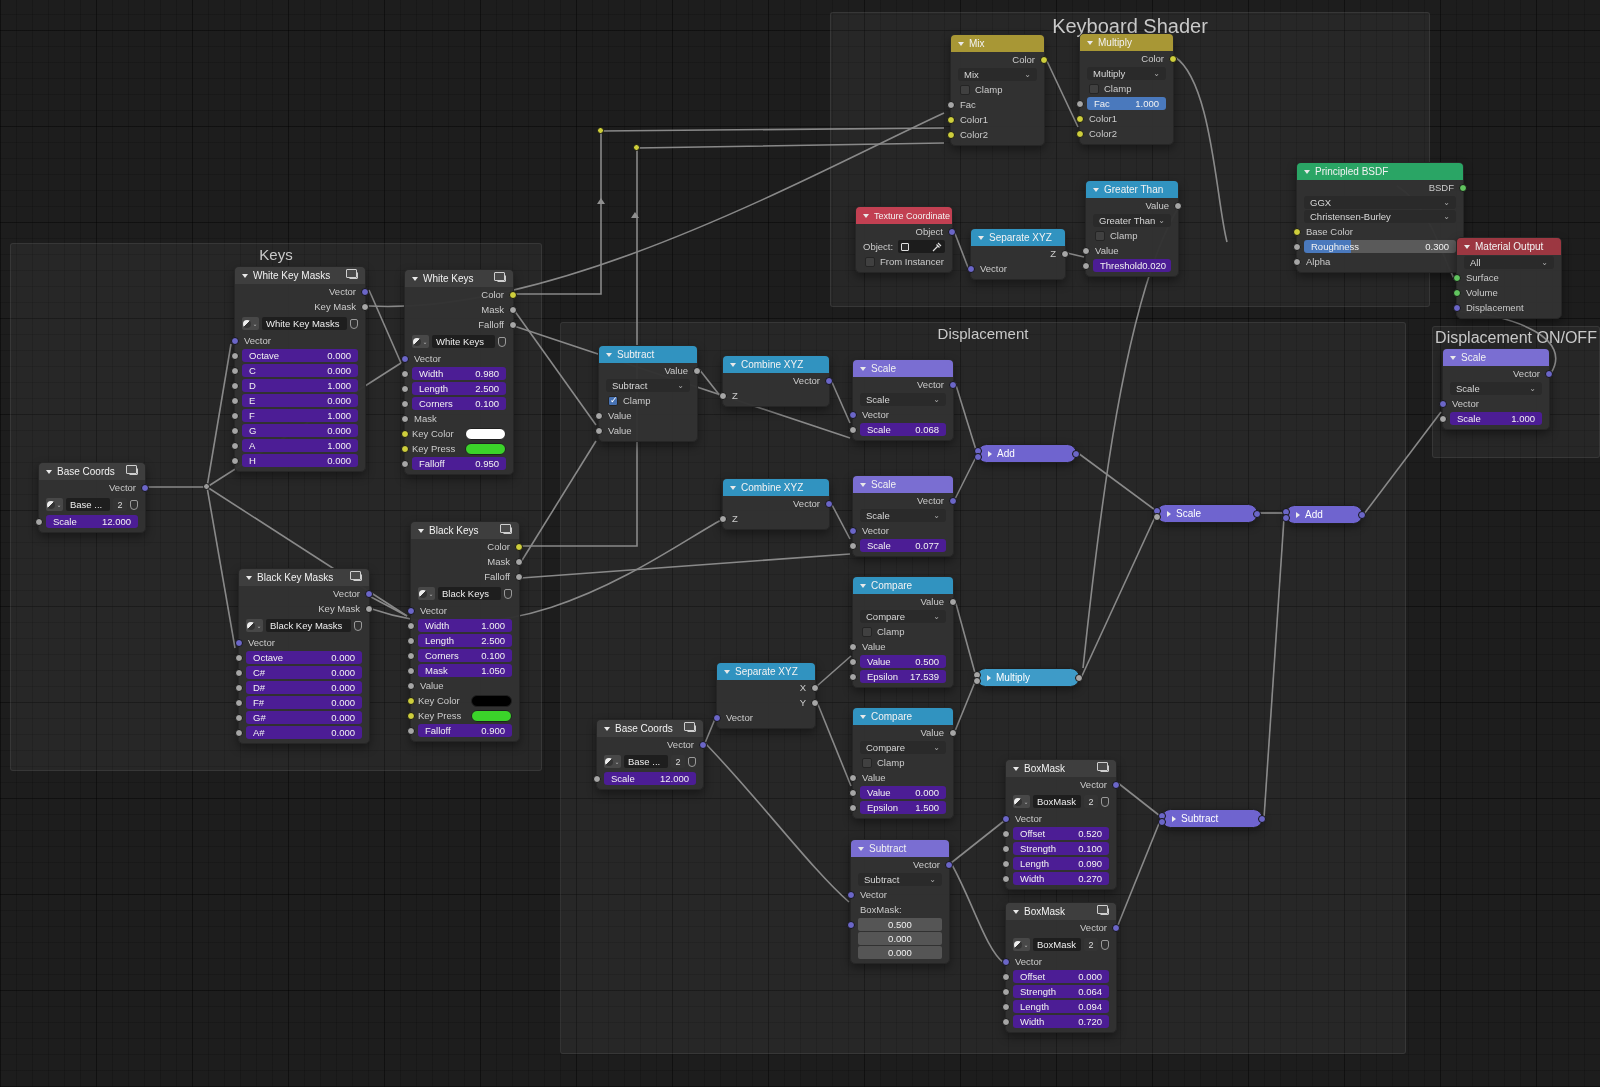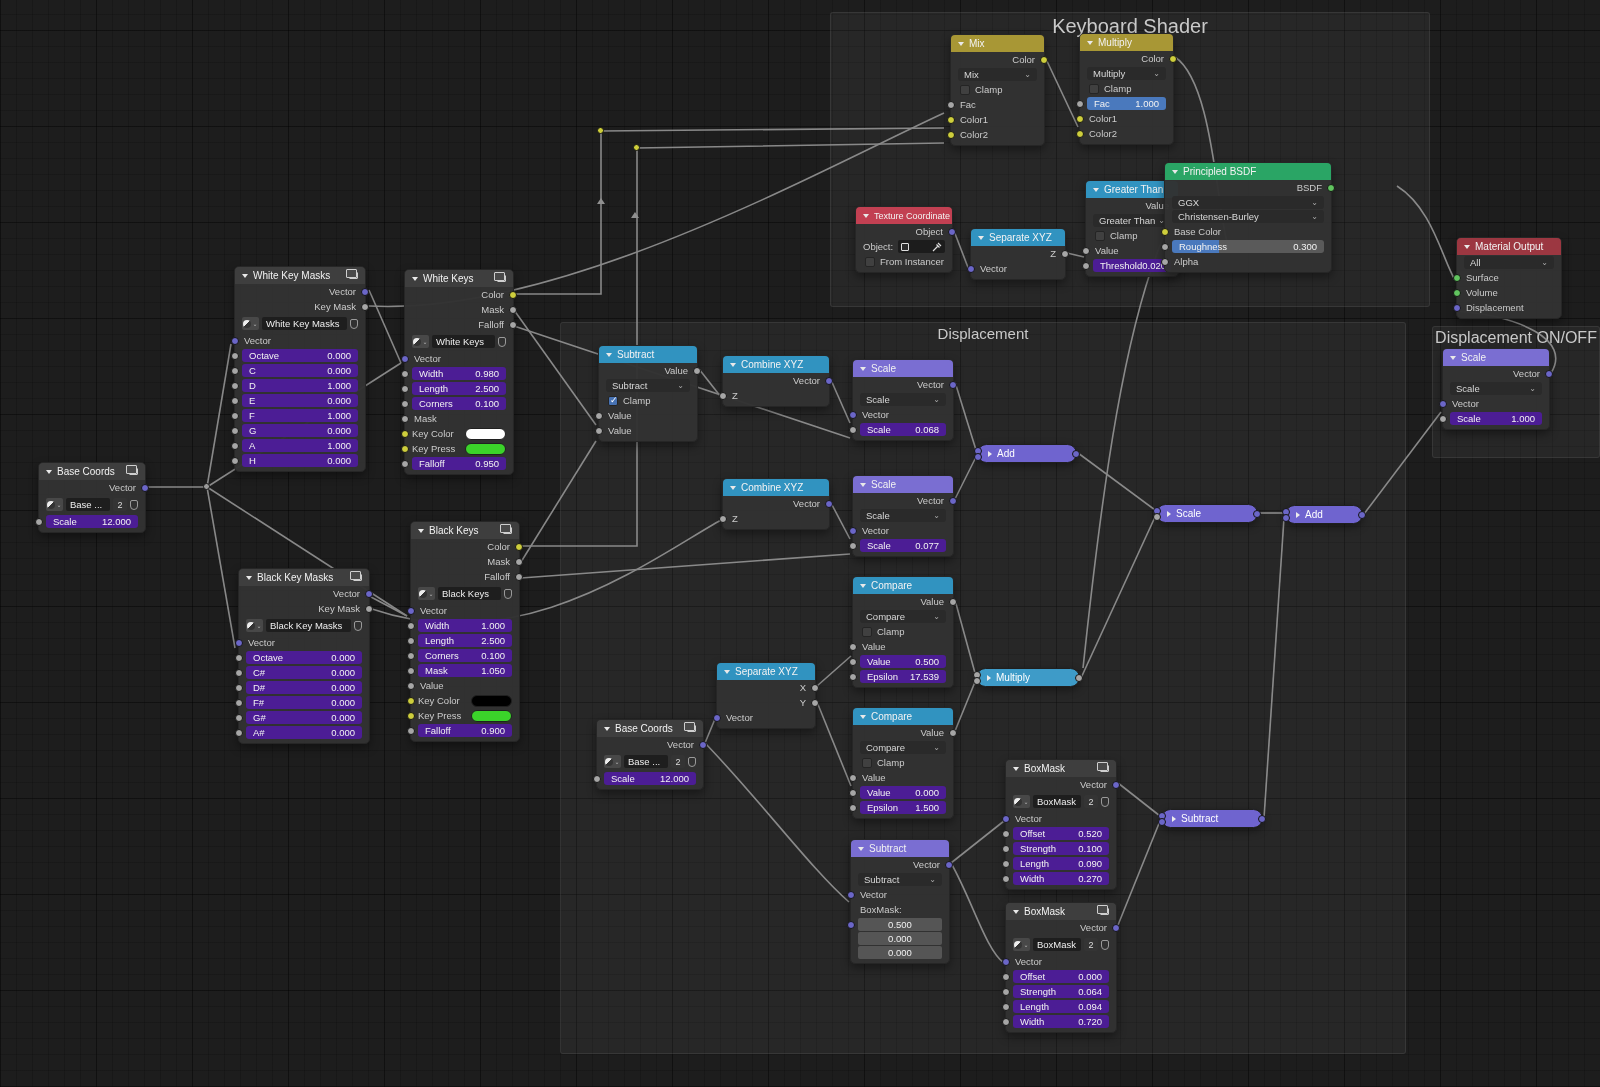--- a/index.html
+++ b/index.html
@@ -50,20 +50,23 @@
 .p-vec{background:#6f64cf}.p-cnv{background:#3e9bc8}
 .dot{position:absolute;width:7px;height:7px;border-radius:50%;border:1px solid #141414;z-index:3}
 .arrow-up{position:absolute;width:0;height:0;border-left:4px solid transparent;border-right:4px solid transparent;border-bottom:6px solid #909090;z-index:2}
 .node,.pill{z-index:4}
 </style>
 </head>
 <body>
 
 <div id="canvas">
 
+<div class="frame" style="left:10px;top:243px;width:532px;height:528px">
+      <div class="ftitle">Keys</div>
+    </div>
 <div class="frame" style="left:830px;top:12px;width:600px;height:295px">
       <div class="ftitle" style="font-size:20px">Keyboard Shader</div>
     </div>
 <div class="frame" style="left:560px;top:322px;width:846px;height:732px">
       <div class="ftitle">Displacement</div>
     </div>
 <div class="frame" style="left:1432px;top:326px;width:168px;height:132px">
       <div class="ftitle" style="font-size:16px;white-space:nowrap">Displacement ON/OFF</div>
     </div>
 
@@ -584,21 +587,21 @@
       </div>
 <div class="row ct">
         <span class="sock l sf"></span>
         <div class="ctl">
           <span>Threshold</span>
           <span>0.020</span>
         </div>
       </div>
 </div>
 
-<div class="node" style="left:1164px;top:162px;width:168px">
+<div class="node" style="left:1296px;top:162px;width:168px">
 <div class="hd h-shd">
         <span class="tri"></span>
         <span>Principled BSDF</span>
       </div>
 <div class="row out">
         <span>BSDF</span>
         <span class="sock r ss"></span>
       </div>
 <div class="dd">
         <span>GGX</span>

